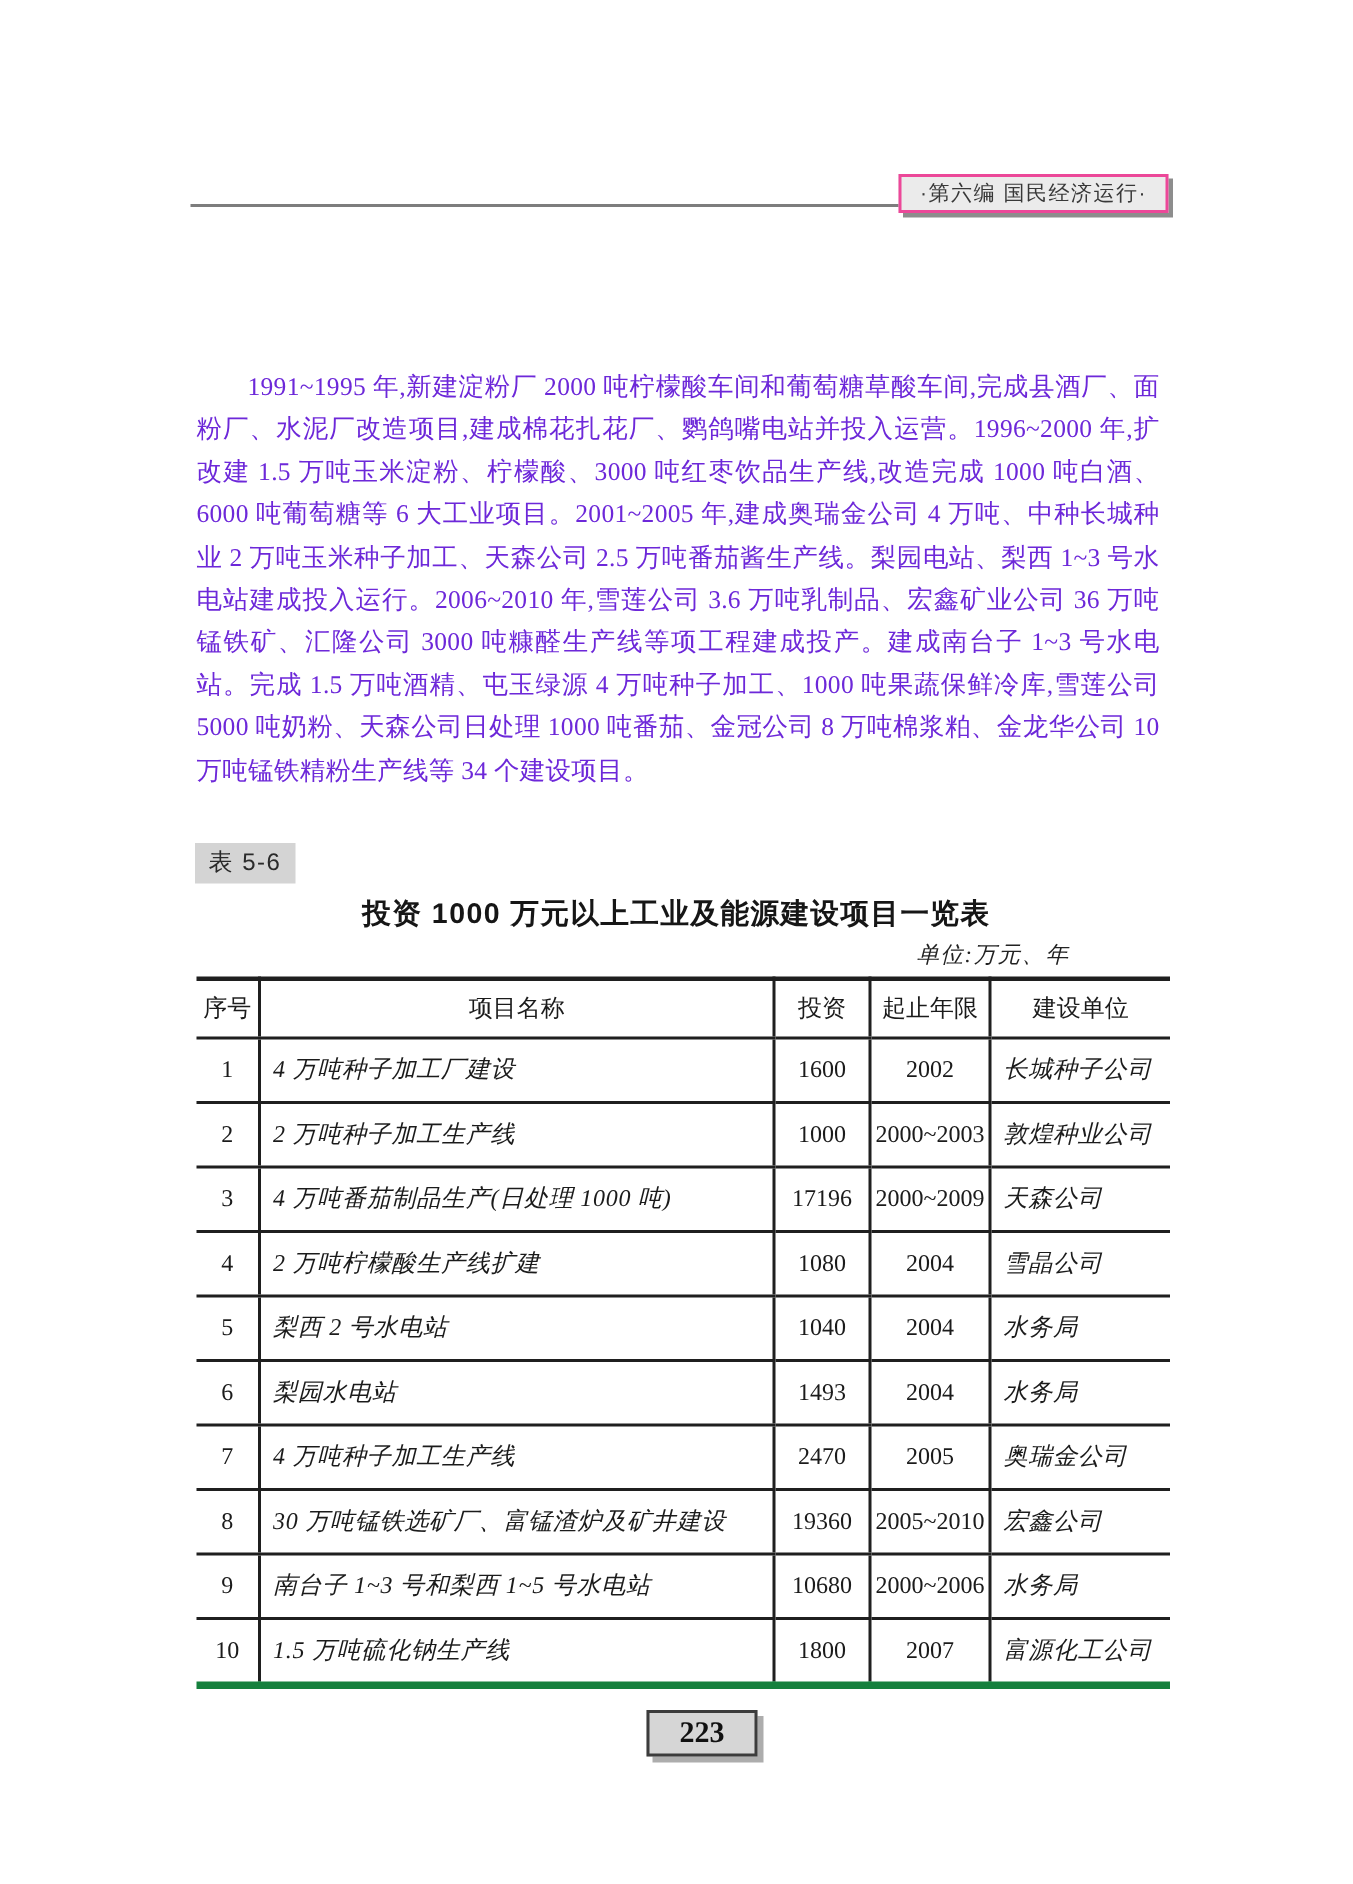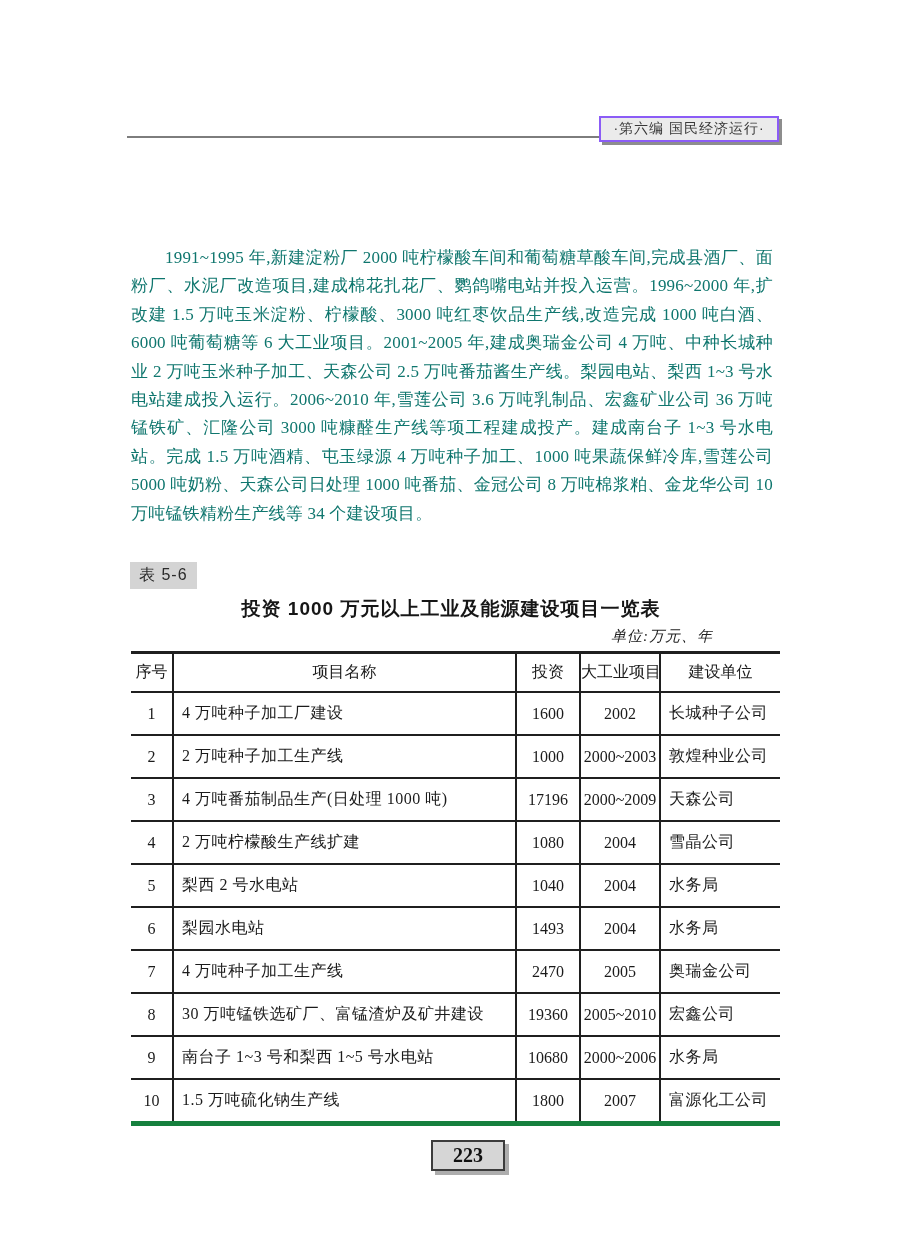--- a/index.html
+++ b/index.html
@@ -5,36 +5,36 @@
   html,body{margin:0;padding:0;background:#9a9a9a;}
   .page{
     position:relative;width:902px;height:1256px;background:#ffffff;
     font-family:"Liberation Serif","DejaVu Serif",serif;color:#1a1a1a;
     overflow:hidden;margin:0 auto;
   }
   
   .header-rule{position:absolute;left:127px;top:136px;width:473px;height:2px;background:#7d7d7d;}
   .header-box{
     position:absolute;left:599px;top:116px;width:176px;height:22px;
-    background:#ebebeb;border:2px solid #8b5cf6;box-shadow:3px 3px 0 #8d8d8d;
+    background:#ebebeb;border:2px solid #ec4899;box-shadow:3px 3px 0 #8d8d8d;
     display:flex;align-items:center;justify-content:center;
     font-family:"Liberation Sans","DejaVu Sans",sans-serif;
     font-size:14px;color:#383838;letter-spacing:1px;white-space:nowrap;
   }
   
   .section-title{
     position:absolute;left:0;right:0;top:184px;text-align:center;
     font-family:"Liberation Sans","DejaVu Sans",sans-serif;
     font-size:21px;font-weight:bold;letter-spacing:3px;color:#161616;
   }
   
   .body-paragraph{
     position:absolute;left:131px;top:244px;width:642px;
     font-size:17px;line-height:28.4px;text-align:justify;text-indent:2em;
-    letter-spacing:0.2px;color:#0f766e;
+    letter-spacing:0.2px;color:#6d28d9;
   }
   
   .table-label{
     position:absolute;left:130px;top:562px;
     background:#d4d4d4;padding:3px 9px;
     font-family:"Liberation Sans","DejaVu Sans",sans-serif;
     font-size:16px;color:#2a2a2a;letter-spacing:1px;
   }
   .table-title{
     position:absolute;left:0;right:0;top:596px;text-align:center;
@@ -61,21 +61,21 @@
     height:37px;font-weight:normal;text-align:center;
     font-family:"Liberation Sans","DejaVu Sans",sans-serif;font-size:16px;
   }
   .data-table tbody td{height:41px;}
   .col-seq{width:41px;text-align:center;}
   .col-name{width:341px;text-align:left;}
   .col-inv{width:62px;text-align:center;}
   .col-yr{width:78px;text-align:center;}
   .col-unit{width:119px;text-align:left;}
   tbody .col-name,tbody .col-unit{
-    padding-left:8px;letter-spacing:0.5px;
+    padding-left:8px;font-style:italic;letter-spacing:0.5px;
   }
   tbody .col-seq,tbody .col-inv,tbody .col-yr{font-style:normal;}
   
   .page-number{
     position:absolute;left:431px;top:1140px;
     background:#d6d6d6;border:2px solid #3c3c3c;box-shadow:4px 4px 0 #adadad;
     padding:2px 20px;font-weight:bold;font-size:20px;color:#111;
     font-family:"Liberation Serif","DejaVu Serif",serif;
   }
 </style>
@@ -95,21 +95,21 @@
   <div class="table-label">表 5-6</div>
   <div class="table-title">投资 1000 万元以上工业及能源建设项目一览表</div>
   <div class="unit-note">单位:万元、年</div>
 
   <table class="data-table">
     <thead>
       <tr>
         <th class="col-seq">序号</th>
         <th class="col-name">项目名称</th>
         <th class="col-inv">投资</th>
-        <th class="col-yr">大工业项目</th>
+        <th class="col-yr">起止年限</th>
         <th class="col-unit">建设单位</th>
       </tr>
     </thead>
     <tbody>
       <tr>
         <td class="col-seq">1</td>
         <td class="col-name">4 万吨种子加工厂建设</td>
         <td class="col-inv">1600</td>
         <td class="col-yr">2002</td>
         <td class="col-unit">长城种子公司</td>

